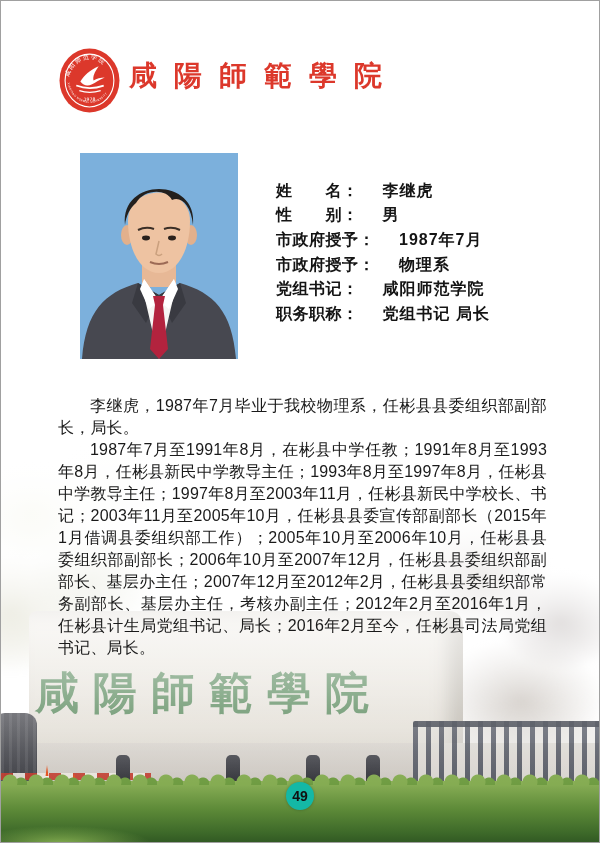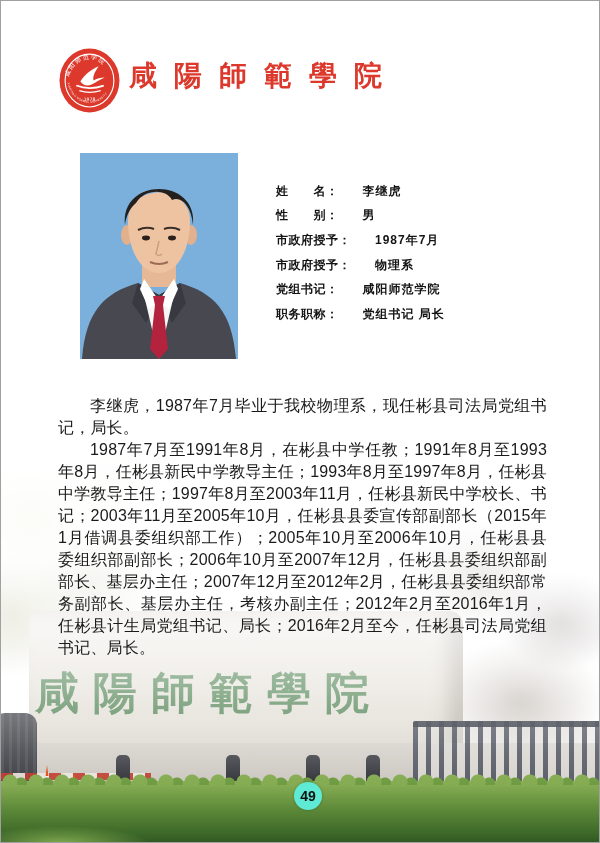--- a/index.html
+++ b/index.html
@@ -116,41 +116,40 @@
     color:#dc382b;white-space:nowrap;
   }
 
   
   .portrait{position:absolute;left:79px;top:152px;width:158px;height:206px;z-index:2;}
   .portrait svg{display:block;width:100%;height:100%;}
 
   
   .info{
     position:absolute;left:275px;top:178px;margin:0;padding:0;list-style:none;z-index:2;
-    color:#141414;font-size:12px;font-weight:600;
+    color:#141414;font-size:16px;font-weight:600;
   }
   .info li{height:24.6px;display:flex;align-items:center;white-space:nowrap;}
   .info .lbl{letter-spacing:.5px;}
   .info .val{margin-left:24px;letter-spacing:1px;}
 
   
   .bio{position:absolute;left:57px;top:394px;width:489px;z-index:2;color:#1a1a1a;}
   .bio p{
     margin:0;font-size:16px;line-height:22px;font-weight:500;
     text-align:justify;text-indent:2em;letter-spacing:.2px;
   }
 
   
   .page-num{
     position:absolute;left:285px;top:781px;width:28px;height:28px;z-index:3;
-    background:#5eead4;border-radius:50%;
+    background:#14b8a6;border-radius:50%;
     display:flex;align-items:center;justify-content:center;
     font-size:14px;font-weight:700;color:#111;
     box-shadow:0 0 3px rgba(0,0,0,.25);
-    margin-left:8px;
   }
 </style>
 </head>
 <body>
 
 <div class="page">
 
   <div class="bg">
     <div class="trees-left"></div>
     <div class="trees-right"></div>
@@ -245,21 +244,21 @@
       <span class="lbl">党组书记：</span>
       <span class="val">咸阳师范学院</span>
     </li>
     <li>
       <span class="lbl">职务职称：</span>
       <span class="val">党组书记 局长</span>
     </li>
   </ul>
 
   <div class="bio">
-    <p>李继虎，1987年7月毕业于我校物理系，现任彬县司法局党组书记，局长。</p>
+    <p>李继虎，1987年7月毕业于我校物理系，任彬县县委组织部副部长，局长。</p>
     <p>1987年7月至1991年8月，在彬县中学任教；1991年8月至1993年8月，任彬县新民中学教导主任；1993年8月至1997年8月，任彬县中学教导主任；1997年8月至2003年11月，任彬县新民中学校长、书记；2003年11月至2005年10月，任彬县县委宣传部副部长（2015年1月借调县委组织部工作）；2005年10月至2006年10月，任彬县县委组织部副部长；2006年10月至2007年12月，任彬县县委组织部副部长、基层办主任；2007年12月至2012年2月，任彬县县委组织部常务副部长、基层办主任，考核办副主任；2012年2月至2016年1月，任彬县计生局党组书记、局长；2016年2月至今，任彬县司法局党组书记、局长。</p>
   </div>
 
   <div class="page-num">
     <span>49</span>
   </div>
 
 </div>
 
 </body></html>

